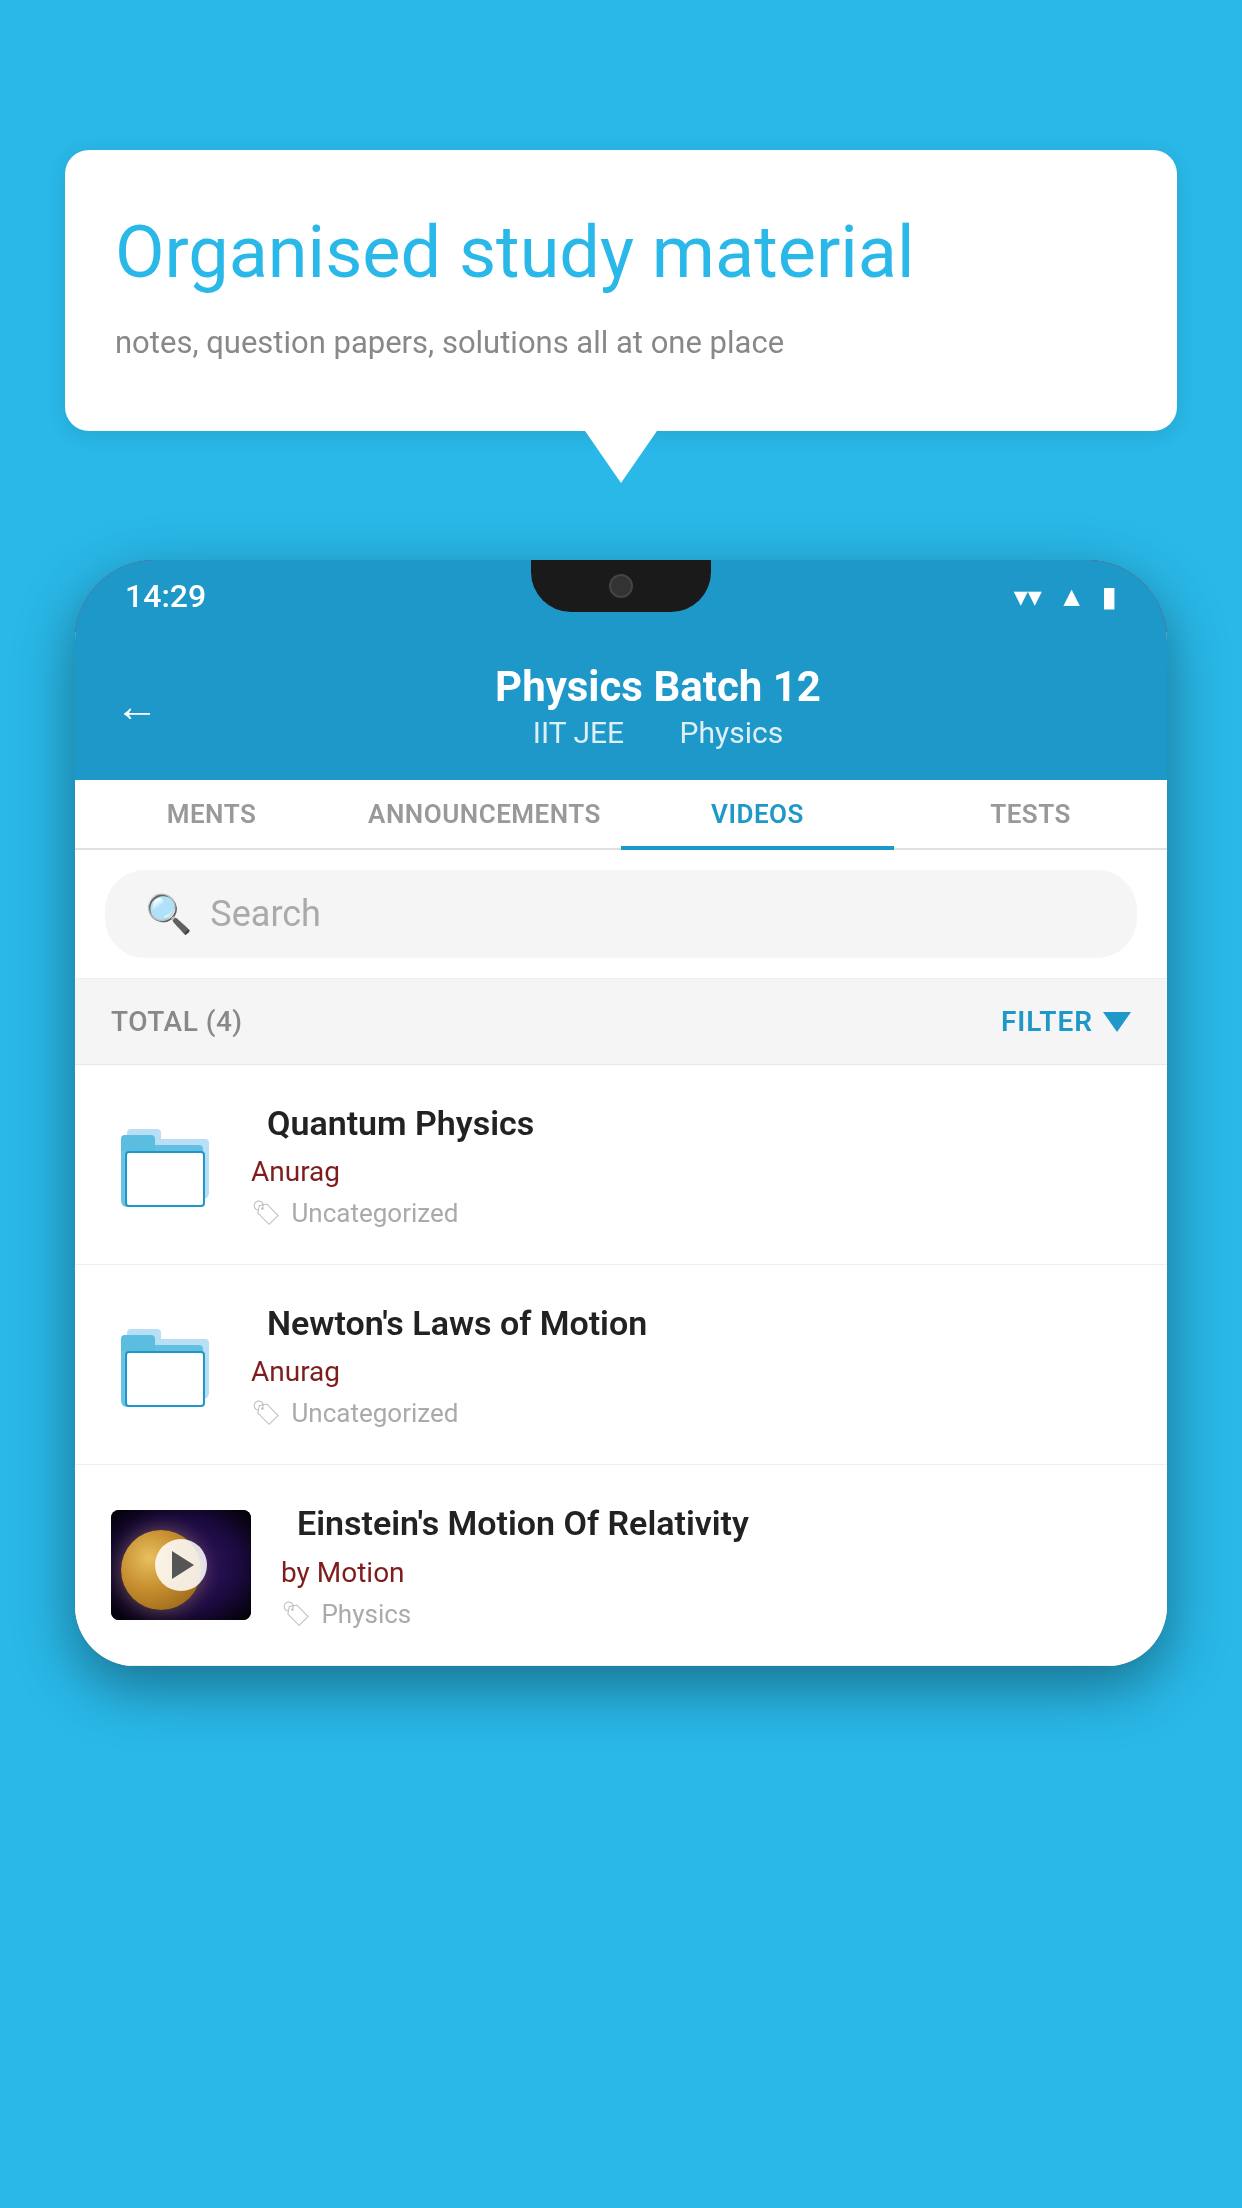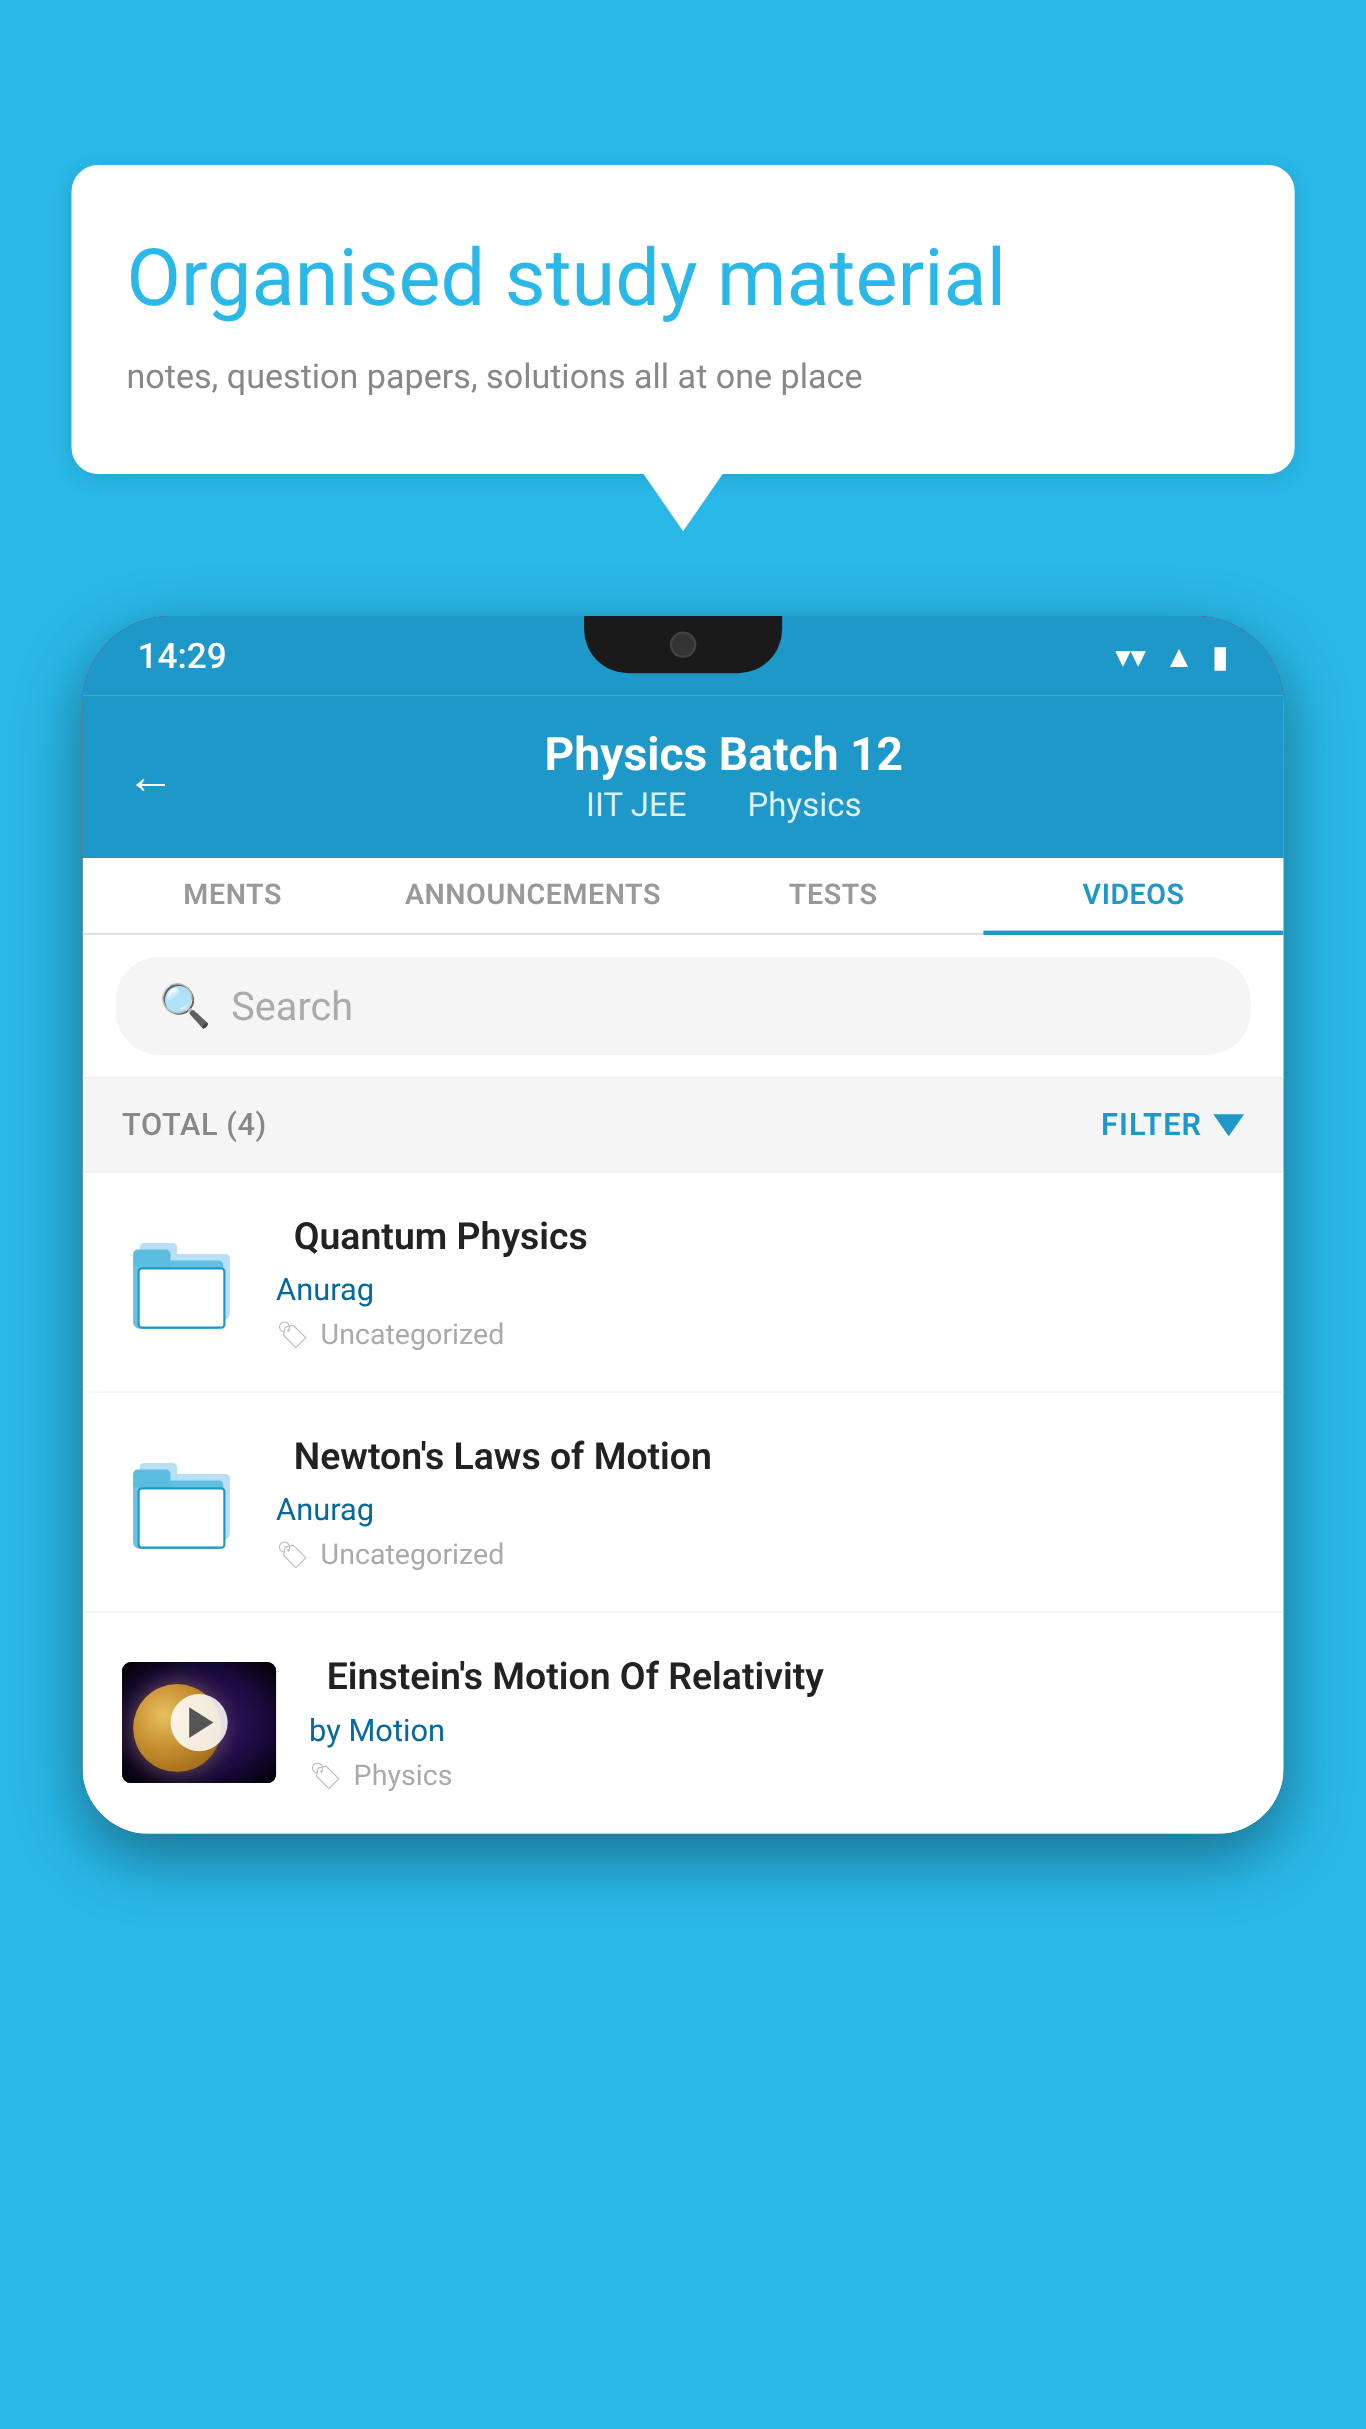--- a/index.html
+++ b/index.html
@@ -422,21 +422,21 @@
       font-size: 34px;
       font-weight: 600;
       color: #222;
       margin-bottom: 10px;
       line-height: 1.3;
       margin-left: 16px;
     }
 
     .video-author {
       font-size: 28px;
-      color: #0369a1;
+      color: #7f1d1d;
       margin-bottom: 10px;
     }
 
     .video-tag {
       display: flex;
       align-items: center;
       gap: 10px;
       color: #aaa;
       font-size: 26px;
     }
@@ -491,25 +491,25 @@
         </div>
       </div>
 
       <div class="tabs">
         <div class="tab">
           <span>MENTS</span>
         </div>
         <div class="tab">
           <span>ANNOUNCEMENTS</span>
         </div>
+        <div class="tab active">
+          <span>VIDEOS</span>
+        </div>
         <div class="tab">
           <span>TESTS</span>
-        </div>
-        <div class="tab active">
-          <span>VIDEOS</span>
         </div>
       </div>
 
       <div class="search-bar-container">
         <div class="search-bar">
           <span class="search-bar-icon">🔍</span>
           <span class="search-bar-text">Search</span>
         </div>
       </div>
 

